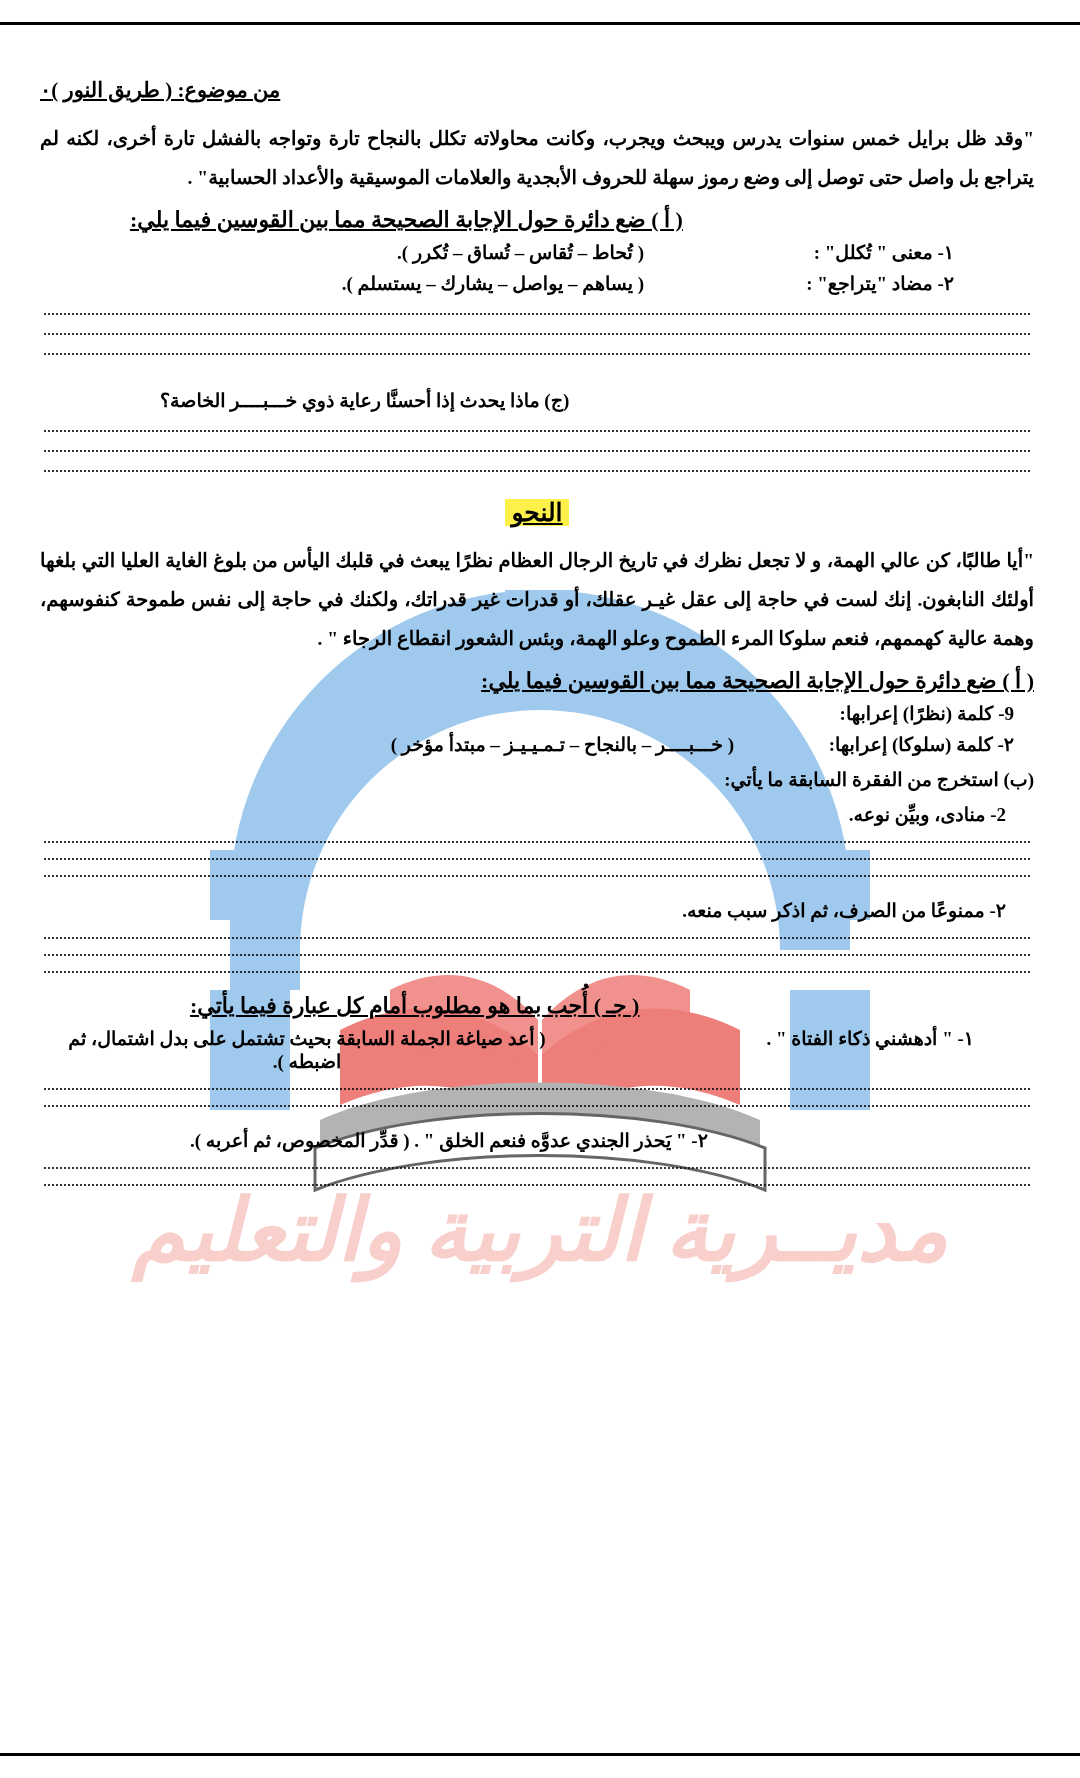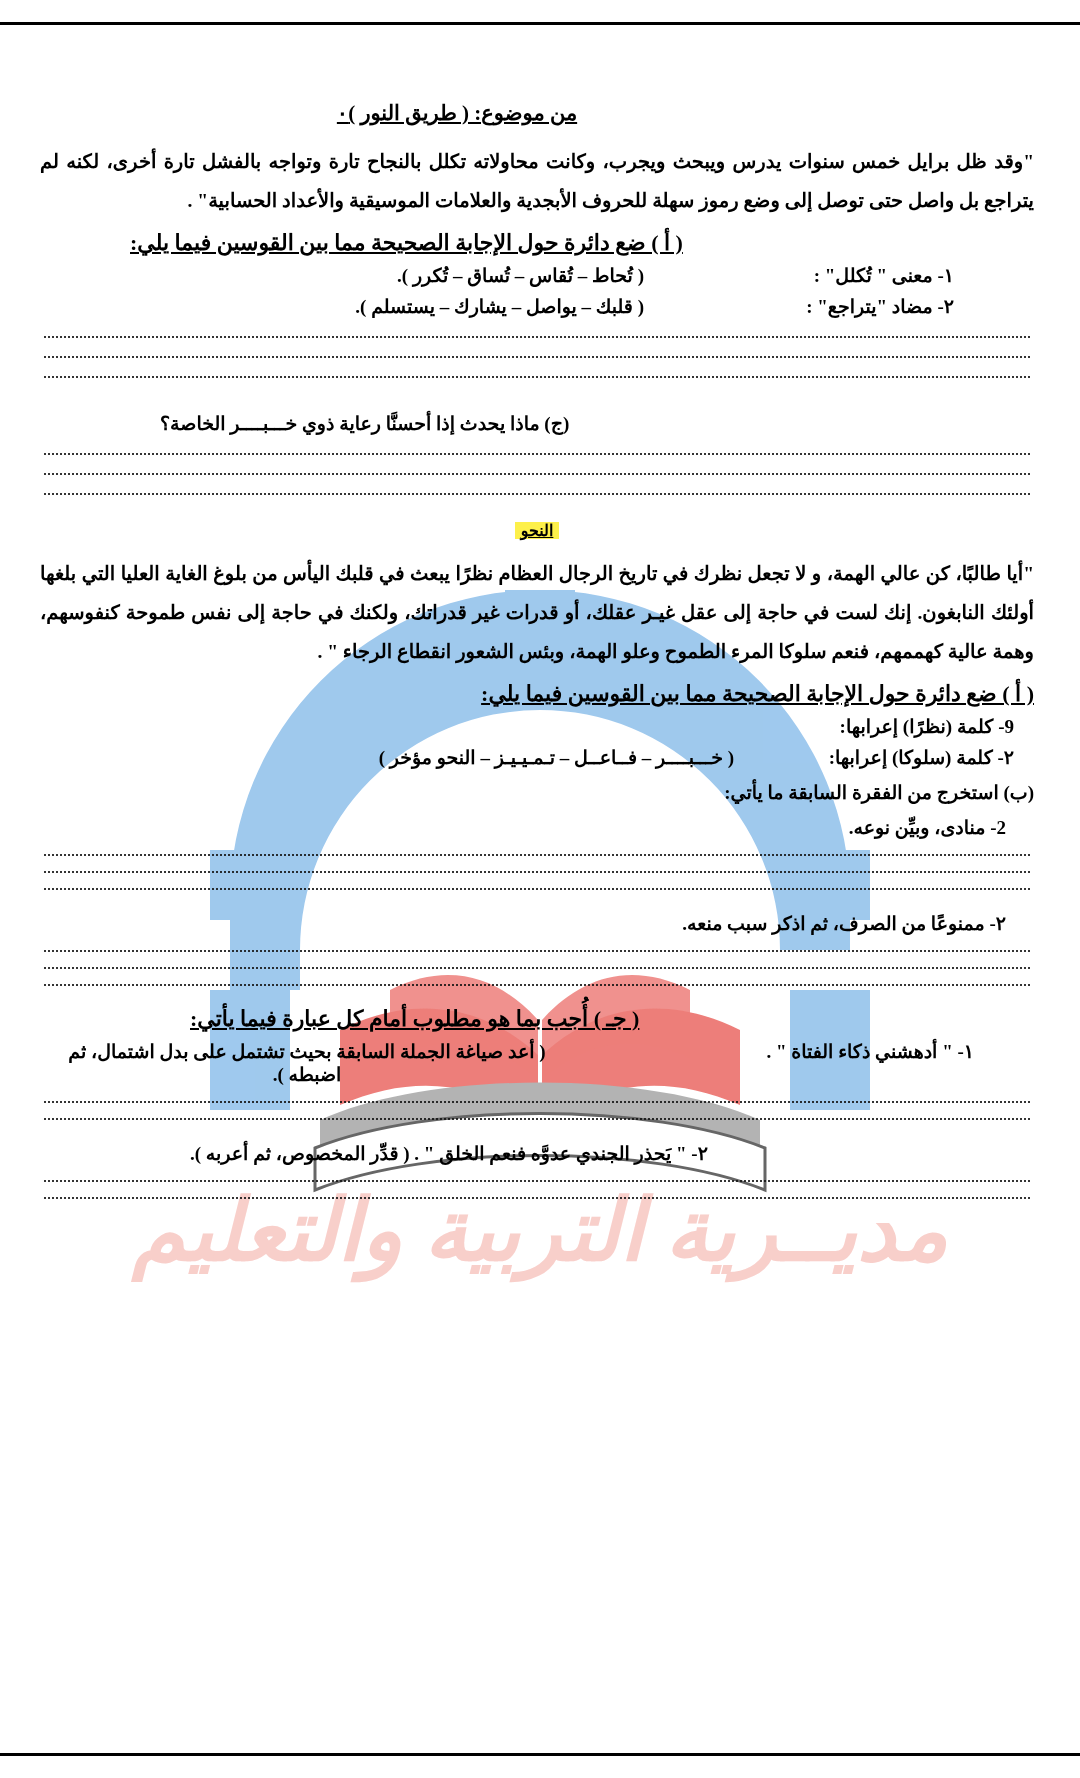--- a/index.html
+++ b/index.html
@@ -54,23 +54,22 @@
   
   .heading {
     font-weight: bold;
     font-size: 21px;
     text-align: center;
     text-decoration: underline;
     margin: 0 0 16px 0;
     letter-spacing: 0;
   }
   .heading.right {
-    text-align: center;
+    text-align: left;
     padding-right: 160px;
-    margin-top: 23px;
   }
   .para {
     font-size: 19.5px;
     font-weight: bold;
     line-height: 2.0;
     text-align: justify;
     text-align-last: right;
     margin: 0 0 8px 0;
   }
 
@@ -121,21 +120,21 @@
     height: 0;
     margin: 18px 4px 0 4px;
     opacity: .85;
   }
   .dots.tight { margin-top: 15px; }
 
   .spacer-sm { height: 10px; }
   .spacer-md { height: 22px; }
 
   .nahw-title {
-    font-size: 16px;
+    font-size: 25px;
     font-weight: bold;
     text-align: center;
     text-decoration: underline;
     margin: 26px 0 14px 0;
   }
   .nahw-title span { background: #fdf04a; padding: 0 6px; }
 
   .two-col {
     display: flex;
     align-items: baseline;
@@ -186,21 +185,21 @@
 
   <div class="q-head">( أ ) ضع دائرة حول الإجابة الصحيحة مما بين القوسين فيما يلي:</div>
 
   <div class="mcq">
     <div class="label">١- معنى " تُكلل"    :</div>
     <div class="choices">( تُحاط  –  تُقاس  –  تُساق  –  تُكرر ).</div>
   </div>
 
   <div class="mcq">
     <div class="label">٢- مضاد "يتراجع"   :</div>
-    <div class="choices">( قلبك – يواصل – يشارك – يستسلم ).</div>
+    <div class="choices">( يساهم – يواصل – يشارك – يستسلم ).</div>
   </div>
 
   <div class="dots"></div>
   <div class="dots"></div>
   <div class="dots"></div>
 
   <div class="spacer-md"></div>
 
   <div class="prompt" style="text-align:left; padding-left:120px;">(ج) ماذا يحدث إذا أحسنَّا رعاية ذوي خـــبــــر الخاصة؟</div>
   <div class="dots"></div>
@@ -214,21 +213,21 @@
   <div class="para">"أيا طالبًا، كن عالي الهمة، و لا تجعل نظرك في تاريخ الرجال العظام نظرًا يبعث في قلبك اليأس من بلوغ الغاية العليا التي بلغها أولئك النابغون. إنك لست في حاجة إلى عقل غيـر عقلك، أو قدرات غير قدراتك، ولكنك في حاجة إلى نفس طموحة كنفوسهم، وهمة عالية كهممهم، فنعم سلوكا المرء الطموح وعلو الهمة، وبئس الشعور انقطاع الرجاء " .</div>
 
   <div class="q-head" style="text-align:right; padding-left:0;">( أ ) ضع دائرة حول الإجابة الصحيحة مما بين القوسين فيما يلي:</div>
 
   <div class="mcq wide">
     <div class="label">9- كلمة (نظرًا) إعرابها:</div>
   </div>
 
   <div class="mcq wide">
     <div class="label">٢- كلمة (سلوكا) إعرابها:</div>
-    <div class="choices">( خـــبــــر – فــاعــل – تـمـيـيـز – النحو مؤخر )</div>
+    <div class="choices">( خـــبــــر – بالنجاح – تـمـيـيـز – مبتدأ مؤخر )</div>
   </div>
 
   <div class="prompt">(ب) استخرج من الفقرة السابقة ما يأتي:</div>
 
   <div class="prompt indent">2- منادى، وبيِّن نوعه.</div>
   <div class="dots tight"></div>
   <div class="dots tight"></div>
   <div class="dots tight"></div>
 
   <div class="spacer-sm"></div>

